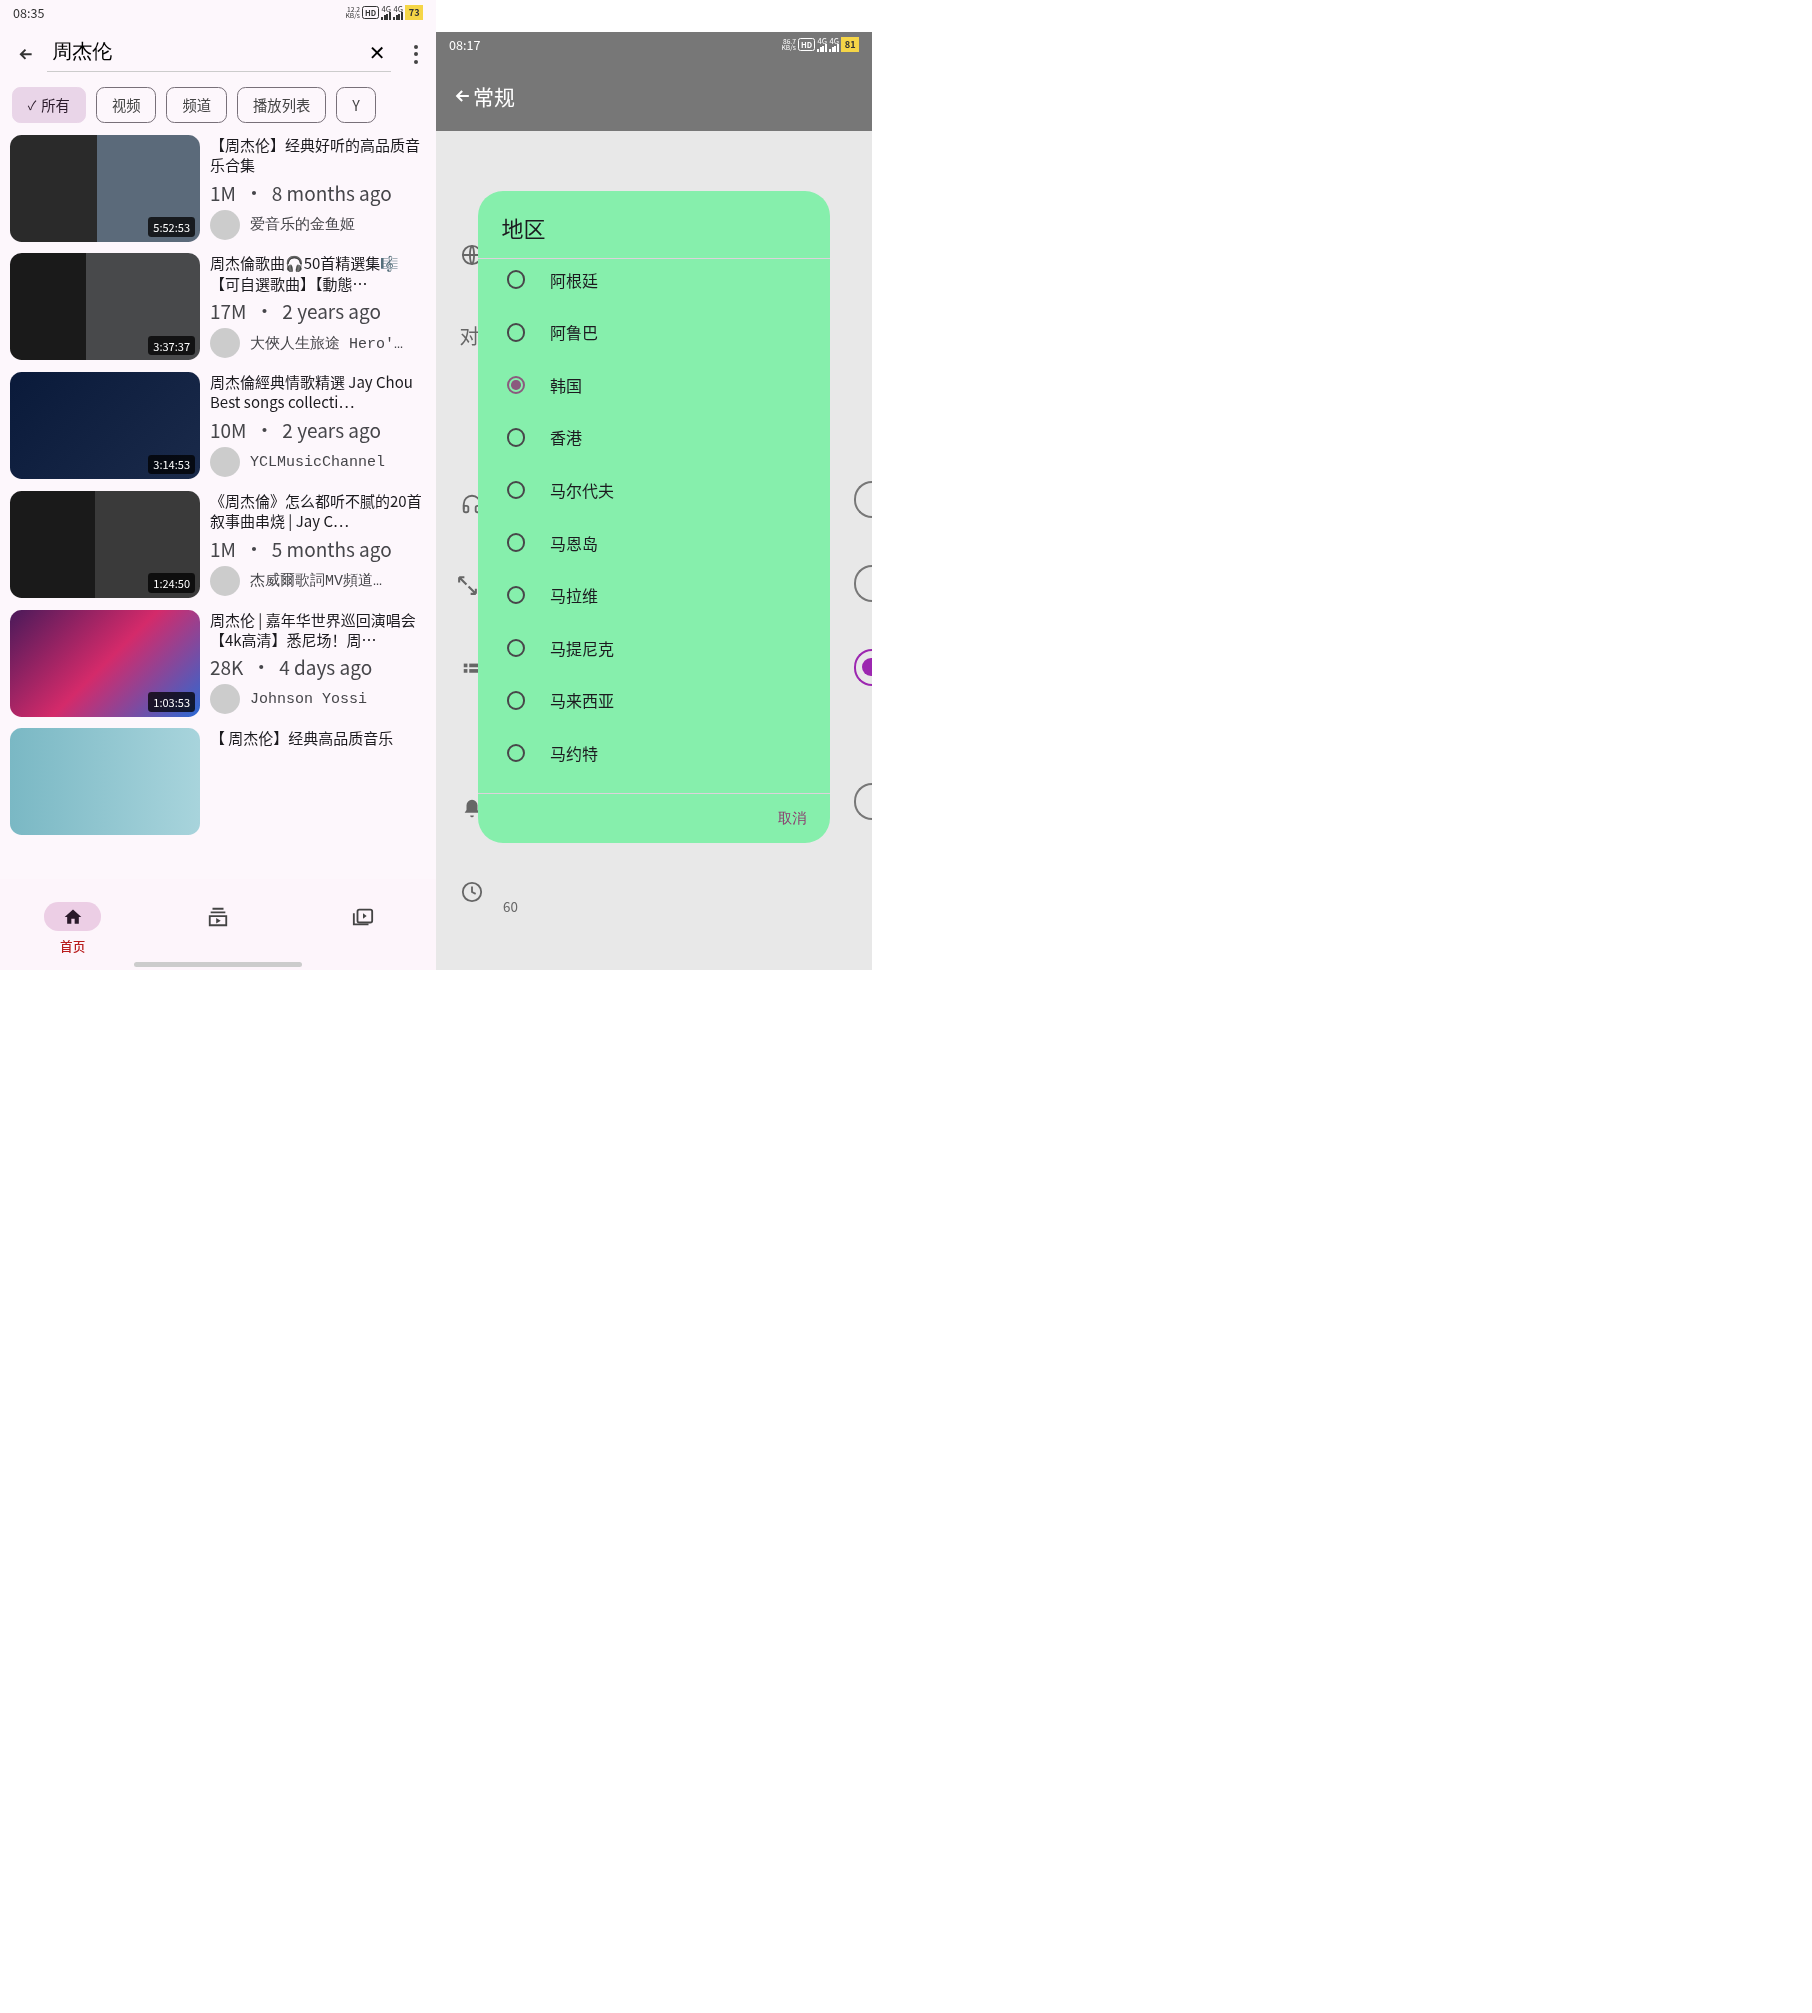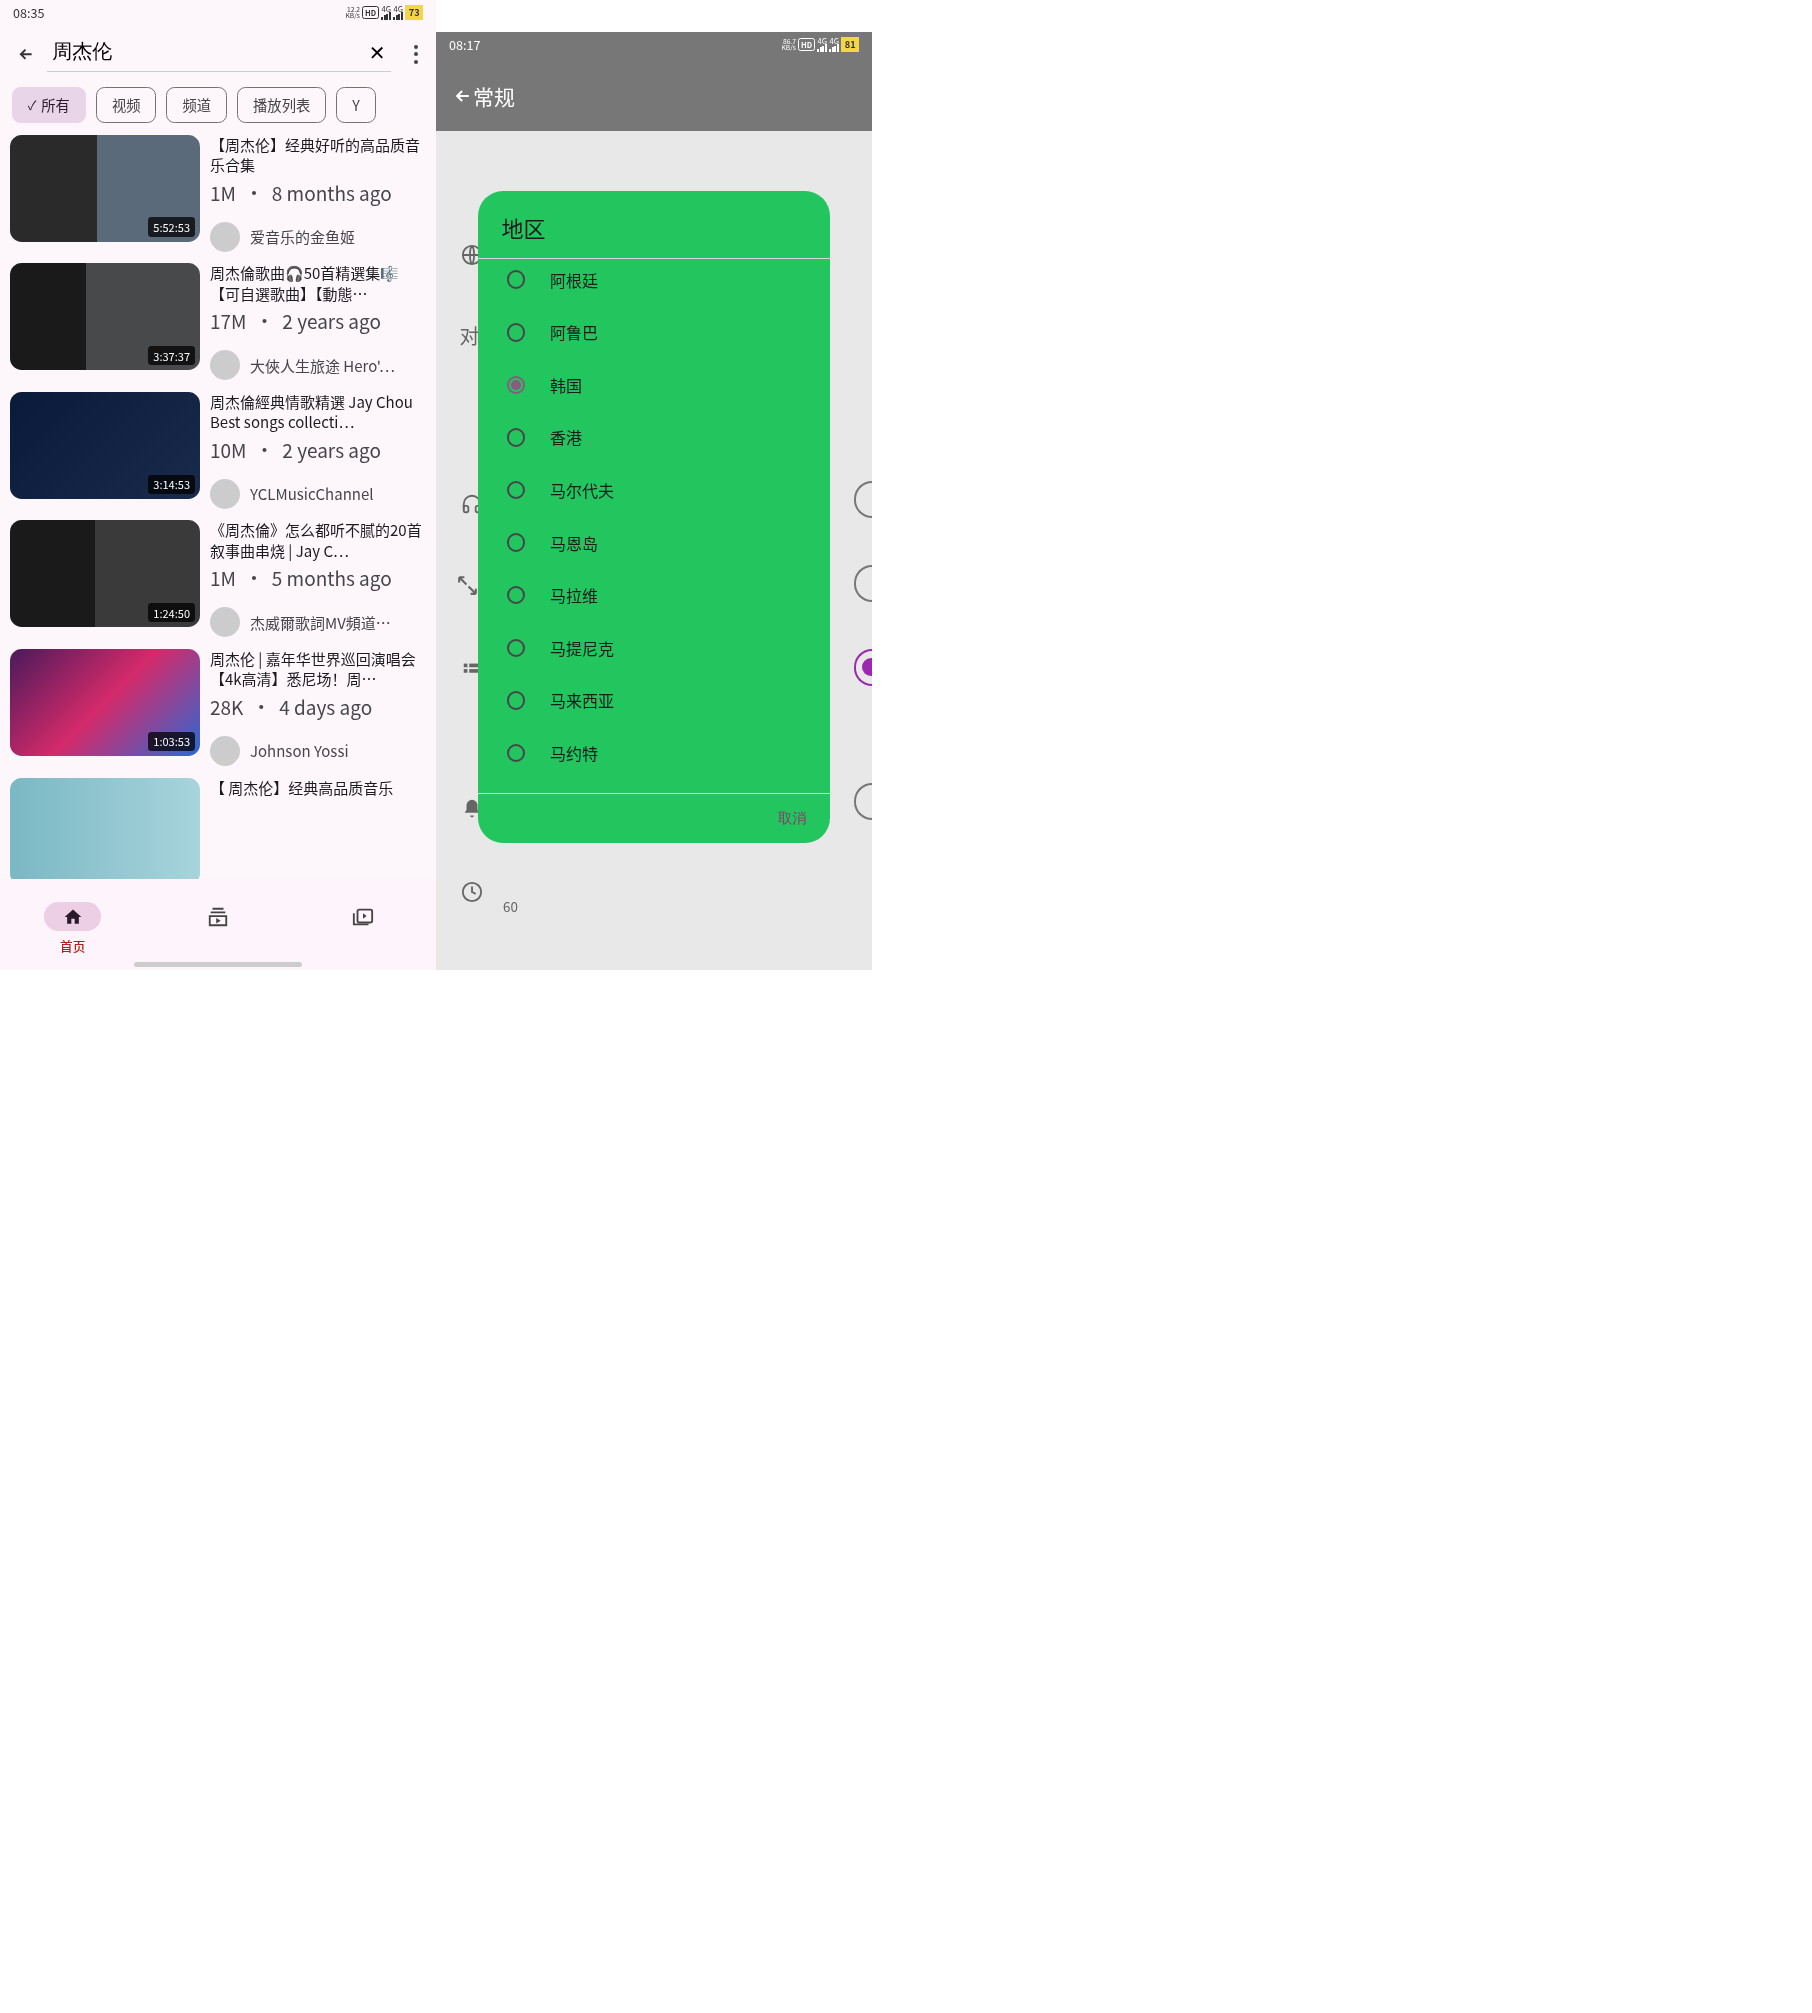--- a/index.html
+++ b/index.html
@@ -36,21 +36,21 @@
 .chip-check { font-size: 12.6px; }
 
 
 .results { padding: 0 10px; }
 .result { display: flex; gap: 10px; margin-bottom: 11.7px; }
 .thumb { width: 190px; height: 107px; border-radius: 11.7px; position: relative; flex-shrink: 0; overflow: hidden; background: #222; }
 .duration { position: absolute; right: 5px; bottom: 5px; background: rgba(0,0,0,0.75); color: #fff; font-size: 11px; padding: 1.7px 5px; border-radius: 3.4px; }
 .result-info { flex: 1; min-width: 0; }
 .title { font-size: 15px; color: #1c1b1f; line-height: 1.35; display: -webkit-box; -webkit-line-clamp: 2; -webkit-box-orient: vertical; overflow: hidden; }
 .meta { font-size: 19px; color: #46464a; margin-top: 3.4px; display: flex; align-items: center; gap: 8.4px; }
-.channel { display: flex; align-items: center; gap: 10px; margin-top: 16px; }
+.channel { display: flex; align-items: center; gap: 10px; margin-top: 4px; font-family: Liberation Mono, monospace; }
 .avatar { width: 30px; height: 30px; border-radius: 50%; background: #ccc; flex-shrink: 0; }
 .channel-name { font-size: 15px; color: #46464a; white-space: nowrap; overflow: hidden; text-overflow: ellipsis; }
 
 
 .bottom-nav { position: absolute; bottom: 0; left: 0; right: 0; height: 91px; background: #fdf5fb; display: flex; justify-content: space-around; align-items: center; padding-top: 8.4px; }
 .nav-item { display: flex; flex-direction: column; align-items: center; gap: 5px; cursor: pointer; }
 .nav-icon-pill { width: 57px; height: 28.5px; border-radius: 14.3px; display: flex; align-items: center; justify-content: center; }
 .nav-item.active .nav-icon-pill { background: #eccee5; }
 .nav-label { font-size: 12.6px; font-weight: 500; color: #b91c1c; }
 .nav-handle { position: absolute; bottom: 3.4px; left: 50%; transform: translateX(-50%); width: 168px; height: 5px; background: #ccc; border-radius: 2.5px; }
@@ -59,21 +59,21 @@
 .settings-header { display: flex; align-items: center; padding: 23.5px 17px 20px; color: #fff; }
 .settings-title { font-size: 21px; color: #fff; }
 .dim-icon { width: 25px; height: 25px; display: flex; align-items: center; justify-content: center; color: #666; }
 .dim-block { position: absolute; }
 .right-toggle { position: absolute; right: 0; width: 18.5px; height: 37px; border: 2.5px solid #777; border-right: none; border-radius: 18.5px 0 0 18.5px; }
 .right-toggle.pink { border-color: #9c27b0; }
 .right-toggle.pink::after { content: ''; position: absolute; right: -8.4px; top: 6.7px; width: 18.5px; height: 18.5px; background: #9c27b0; border-radius: 50%; }
 
 
 .dialog-overlay { position: absolute; inset: 0; display: flex; align-items: center; justify-content: center; }
-.dialog { width: 352px; max-height: 705px; background: #22c55e; border-radius: 25px; display: flex; flex-direction: column; overflow: hidden; }
+.dialog { width: 352px; max-height: 705px; background: #86efac; border-radius: 25px; display: flex; flex-direction: column; overflow: hidden; }
 .dialog-title { font-size: 22px; padding: 20px 23.5px 15px; color: #1c1b1f; }
 .dialog-list { flex: 1; overflow: hidden; border-top: 0.8px solid #ddd2db; border-bottom: 0.8px solid #ddd2db; padding: 3.4px 0 13.4px; }
 .radio-row { display: flex; align-items: center; gap: 25px; padding: 14.3px 28.5px; cursor: pointer; }
 .radio-row.first { padding-top: 5px; }
 .radio { width: 18.5px; height: 18.5px; border: 2.1px solid #48464a; border-radius: 50%; flex-shrink: 0; position: relative; }
 .radio.checked { border-color: #8b5a7e; }
 .radio.checked::after { content: ''; position: absolute; inset: 2.5px; background: #8b5a7e; border-radius: 50%; }
 .radio-label { font-size: 16px; color: #1c1b1f; }
 .dialog-actions { display: flex; justify-content: flex-end; padding: 15px 23.5px; }
 .cancel-btn { font-size: 14.3px; color: #8b3a6e; cursor: pointer; background: none; border: none; }

